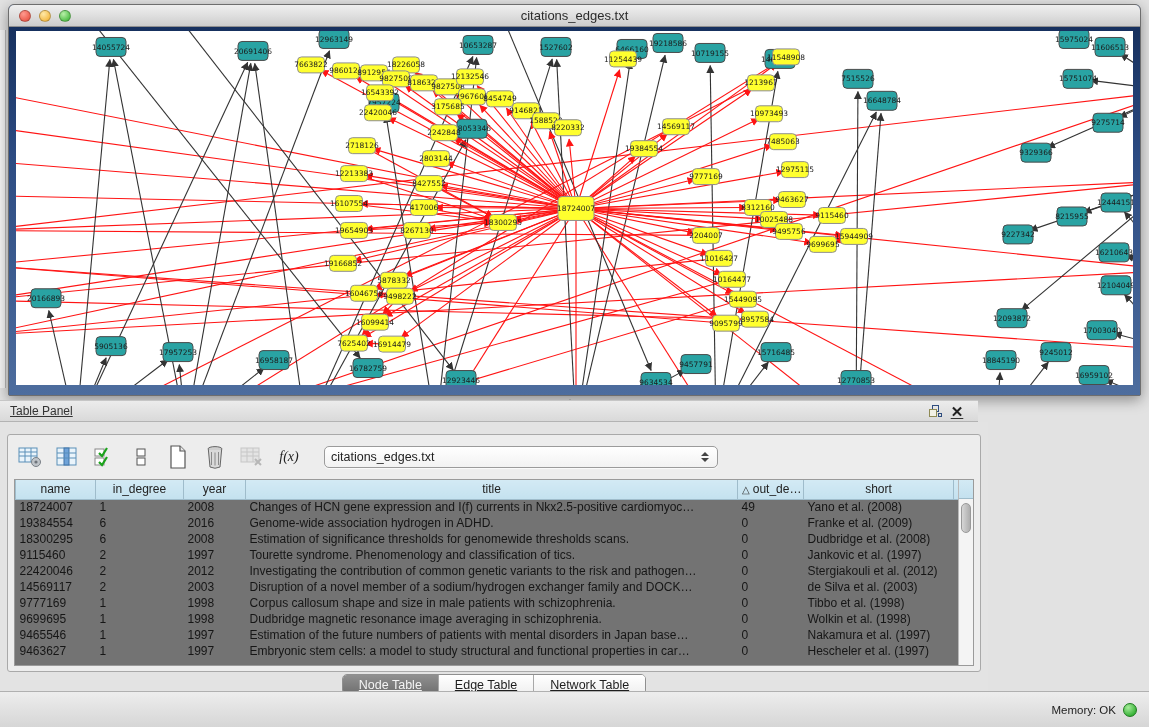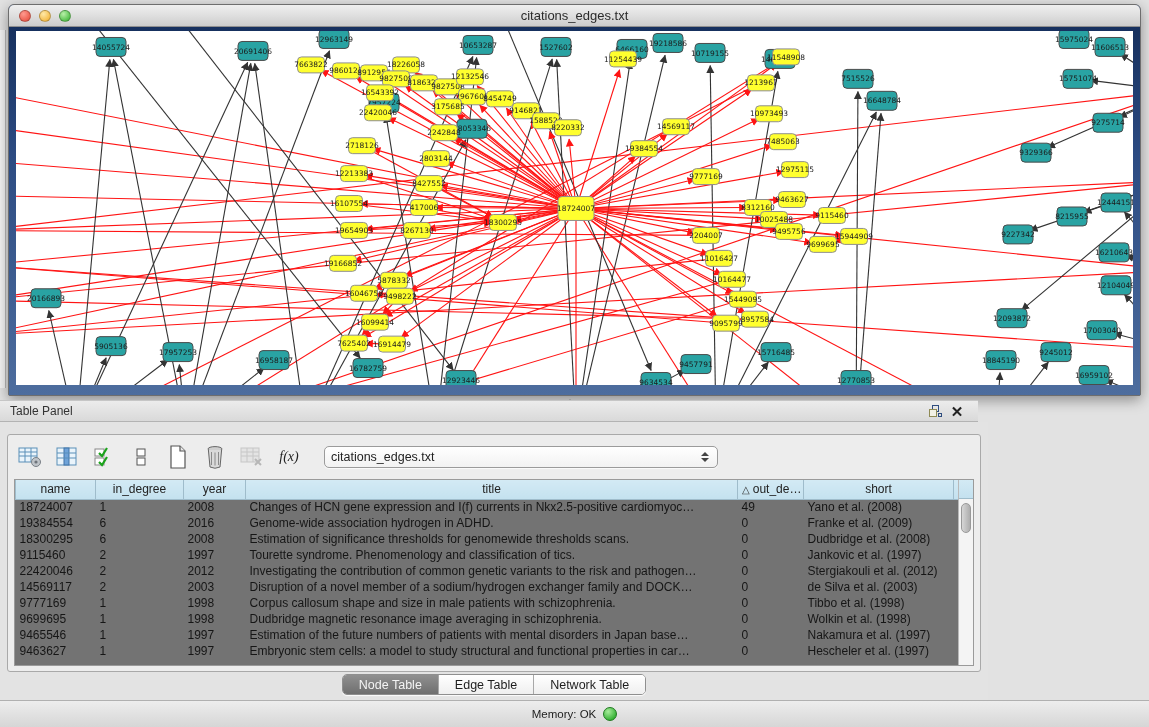--- a/index.html
+++ b/index.html
@@ -29,21 +29,21 @@
   .light.green  { background:radial-gradient(circle at 35% 30%,#B8F0A8,#58C24F 70%); }
   .net-frame { position:absolute; left:0; right:0; top:22px; bottom:0;
     background:linear-gradient(180deg,#16305E 0%,#2C4B82 35%,#4D6D9E 100%);
     padding:4px 7px 10px 7px; }
   .net-canvas { width:100%; height:100%; background:#FFFFFF; position:relative; overflow:hidden; }
   .net-canvas svg { position:absolute; left:0; top:0; width:100%; height:100%; }
   
   .tp-header { position:absolute; left:0; top:400px; width:978px; height:22px;
     background:linear-gradient(180deg,#ECECEC,#D9D9D9);
     border-top:1px solid #C6C6C6; border-bottom:1px solid #B3B3B3;
-    display:flex; align-items:center; font-size:12px; color:#333; padding:0 10px; }
+    display:flex; align-items:center; font-size:12px; color:#333; padding:0 10px;text-decoration:underline; }
   .tp-header .tp-title { flex:1; }
   .tp-header .hdr-btn { width:22px; height:18px; display:flex; align-items:center;
     justify-content:center; cursor:default; }
   .close-x { font-size:15px; font-weight:bold; color:#222; line-height:1; }
   .tp-body { position:absolute; left:0; top:422px; width:988px; height:278px; background:#E3E3E3; }
   .panel-inner { position:absolute; left:7px; right:7px; top:12px; height:238px;
     border:1px solid #A9A9A9; border-radius:3px; background:#EDEDED; }
   
   .tp-toolbar { position:absolute; left:8px; right:8px; top:5px; height:34px;
     display:flex; align-items:center; gap:9px; }
@@ -76,27 +76,27 @@
   .vscroll .cap { height:19px; background:linear-gradient(180deg,#D3EAF4,#C4E1EF); border-bottom:1px solid #9FBCCB; }
   .vscroll .thumb { position:absolute; left:2px; right:2px; top:23px; height:30px;
     border-radius:6px; border:1px solid #999;
     background:linear-gradient(90deg,#D6D6D6,#ADADAD); }
   
   .tabs { position:absolute; left:0; right:0; top:252px; display:flex; justify-content:center; }
   .seg { display:flex; height:21px; border:1px solid #8F8F8F; border-radius:5px; overflow:hidden;
     background:#FFF; box-shadow:0 1px 1px rgba(255,255,255,.9); }
   .seg button { font-family:"Liberation Sans",sans-serif; font-size:12.5px; border:none;
     background:linear-gradient(180deg,#FFFFFF,#EFEFEF); color:#1E1E1E; padding:0 16px;
-    border-right:1px solid #A8A8A8; cursor:default; }
+    border-right:1px solid #A8A8A8; cursor:default;text-decoration:underline; }
   .seg button:last-child { border-right:none; }
   .seg button.active { background:linear-gradient(180deg,#909090,#6F6F6F); color:#F4F4F4; }
   
-  .status-bar { position:absolute; left:0; bottom:0; width:1149px; height:27px;
+  .status-bar { position:absolute; left:0; bottom:0; width:1149px; height:36px;
     background:linear-gradient(180deg,#EDEDED,#D6D6D6); border-top:1px solid #B0B0B0;
-    display:flex; align-items:center; justify-content:center; padding:0 12px; gap:7px; }
+    display:flex; align-items:center; justify-content:flex-end; padding:0 12px; gap:7px; }
   .status-bar .mem { font-size:11.5px; color:#222; }
   .mem-dot { width:14px; height:14px; border-radius:50%; border:1px solid #1E7A1E;
     background:radial-gradient(circle at 35% 30%,#A7EC9B,#35B135 75%); }
   
   .divider-handle { position:absolute; left:564px; top:399px; width:12px; height:5px; }
   .divider-handle::before { content:""; position:absolute; left:2px; top:0;
     border-left:4px solid transparent; border-right:4px solid transparent;
     border-bottom:4px solid #8A8A8A; }
 </style>
 </head>

